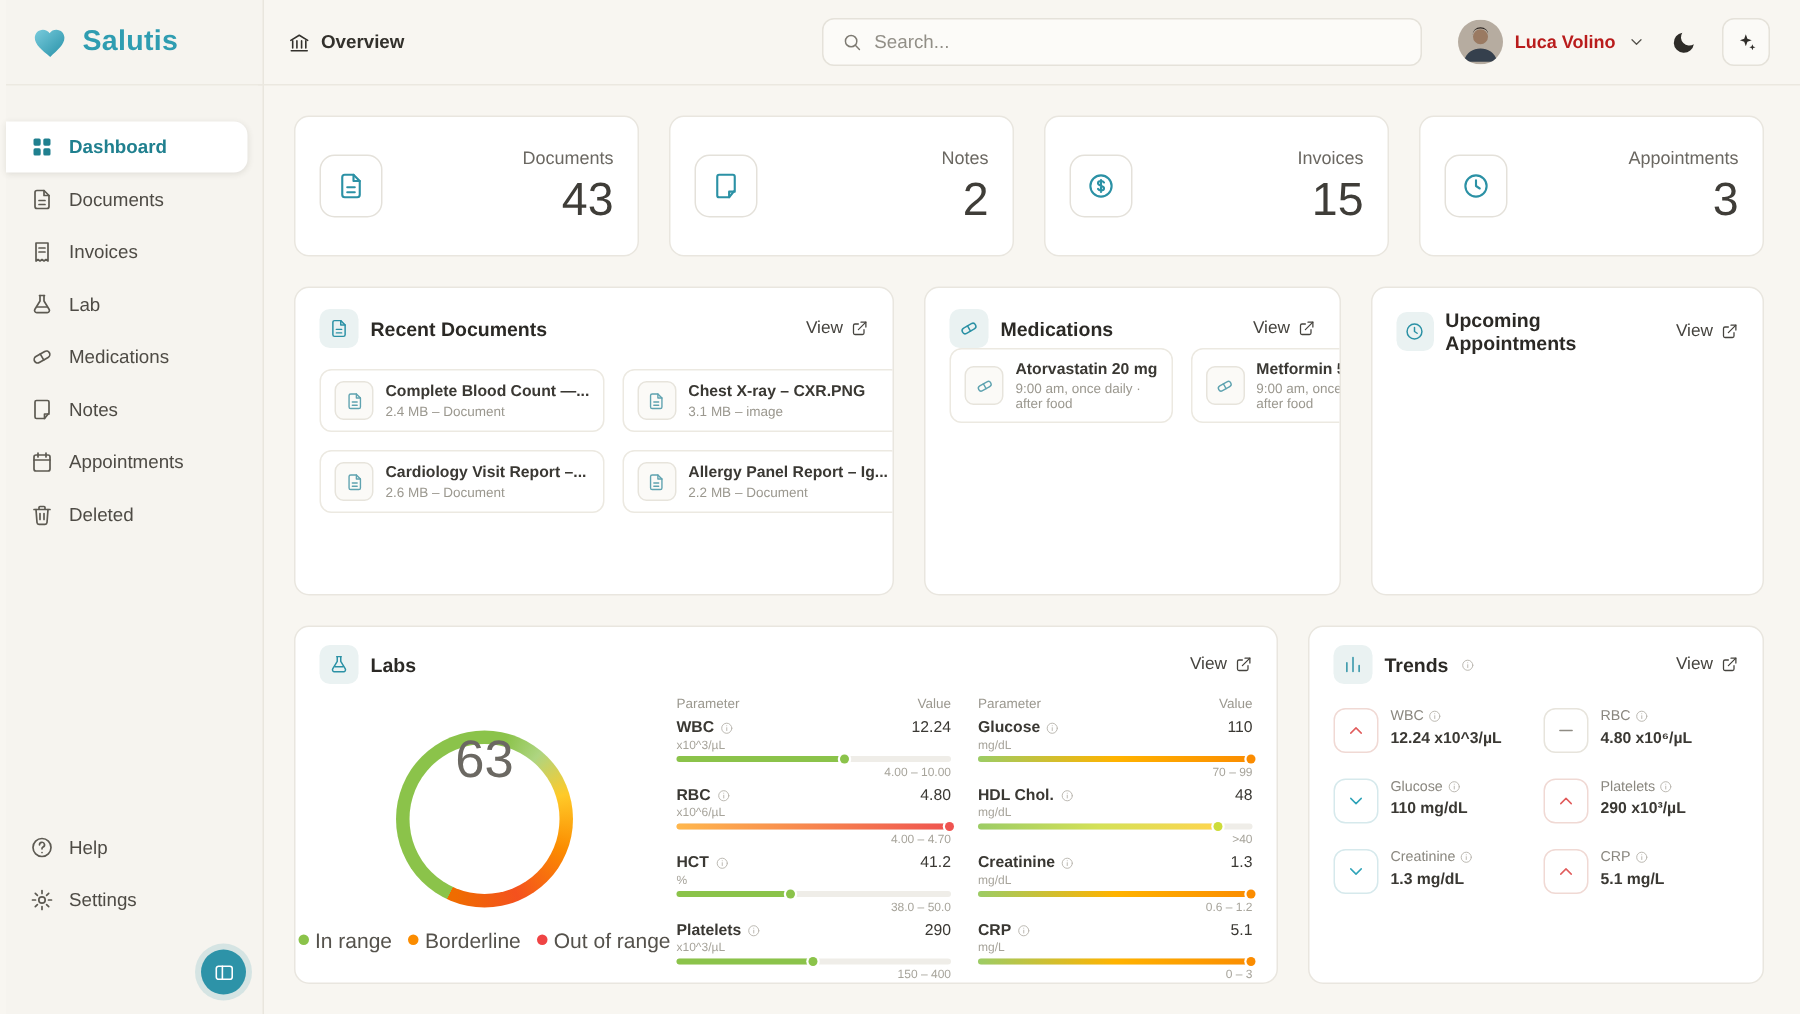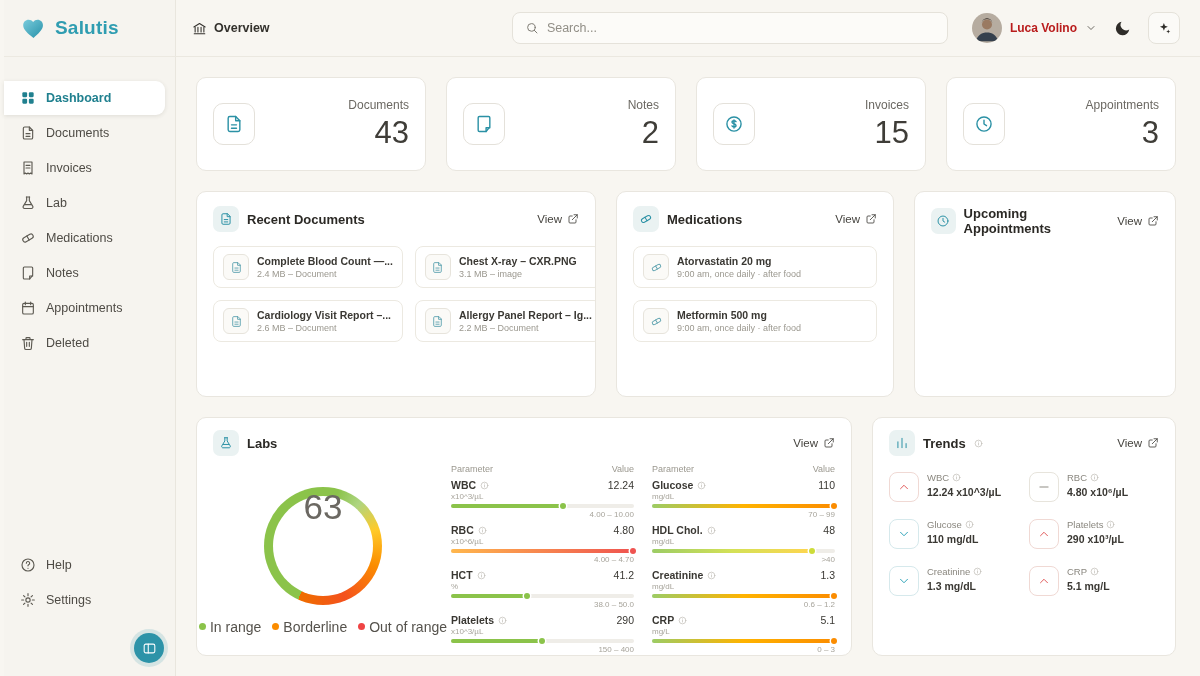--- a/index.html
+++ b/index.html
@@ -20,21 +20,21 @@
   .nav-ic{width:16px;height:16px;color:#5d5a52}
   .nav-item.active{background:#fff;box-shadow:0 1px 4px rgba(60,55,40,.12);color:#20808f;font-weight:700}
   .nav-item.active .nav-ic{color:#20808f}
   .collapse-btn{position:absolute;right:11px;bottom:13px;width:30px;height:30px;border-radius:50%;border:none;background:#2d93a8;color:#fff;display:flex;align-items:center;justify-content:center;cursor:pointer;box-shadow:0 0 0 4px rgba(45,147,168,.16)}
   .collapse-btn .ic{width:15px;height:15px}
 
   
   .topbar{position:absolute;left:172px;top:0;right:0;height:57px;display:flex;align-items:center;gap:16px;padding:0 20px;border-bottom:1px solid #ebe8e0}
   .breadcrumb{display:flex;align-items:center;gap:7px;font-size:12.5px;font-weight:600;color:#33312c;cursor:pointer}
   .bc-ic{width:15px;height:15px;color:#33312c}
-  .search{display:flex;align-items:center;gap:8px;width:436px;height:32px;background:#fcfbf8;border:1px solid #e5e2da;border-radius:8px;padding:0 12px;margin-left:auto}
+  .search{display:flex;align-items:center;gap:8px;width:400px;height:32px;background:#fcfbf8;border:1px solid #e5e2da;border-radius:8px;padding:0 12px;margin-left:auto}
   .search-ic{width:14px;height:14px;color:#7d7a72}
   .search input{border:0;outline:0;background:transparent;width:100%;font-size:12.5px;color:#4a4843;font-family:inherit}
   .search input::placeholder{color:#928f87}
   .top-right{display:flex;align-items:center;gap:16px;margin-left:8px}
   .user{display:flex;align-items:center;gap:8px;cursor:pointer}
   .avatar{width:30px;height:30px;border-radius:50%;overflow:hidden;display:inline-flex}
   .avatar svg{width:100%;height:100%}
   .user-name{font-size:12px;font-weight:700;color:#b91c1c;white-space:nowrap}
   .chev{width:12px;height:12px;color:#55524c}
   .moon{width:19px;height:19px;color:#2e2c28;cursor:pointer}
@@ -62,21 +62,21 @@
 
   .row-mid{display:grid;grid-template-columns:400px 278px 1fr;gap:20px;margin-top:20px}
   .row-mid .card{min-height:206px}
   .docs-grid{display:grid;grid-template-columns:1fr 1fr;gap:12px;margin-top:14px}
   .doc-item,.med-item{display:flex;align-items:center;gap:8px;border:1px solid #ece9e1;border-radius:8px;padding:7px 9px;cursor:pointer}
   .mini-box{width:26px;height:26px;border:1px solid #e7e4dc;border-radius:6px;background:#fbfaf7;display:inline-flex;align-items:center;justify-content:center;color:#5fa3b0;flex:0 0 auto}
   .mini-ic{width:13px;height:13px}
   .doc-text{min-width:0;flex:1}
   .doc-name{font-size:10.5px;font-weight:700;color:#3a3833;white-space:nowrap;overflow:hidden;text-overflow:ellipsis}
   .doc-meta{font-size:9px;color:#9b988f;margin-top:2px}
-  .med-list{display:flex;flex-direction:column;gap:12px;margin-top:14px}
+  .med-list{display:flex;flex-direction:row;gap:12px;}
   .appt-item{border:1px solid #ece9e1;border-radius:8px;padding:11px 12px;margin-top:14px;cursor:pointer}
   .appt-top{display:flex;align-items:center;gap:8px}
   .appt-ic{width:15px;height:15px;color:#4a4843}
   .appt-name{font-size:12px;color:#3a3833}
   .appt-date{margin-top:10px;font-size:11px;color:#55524c}
   .appt-date b{color:#2b2925}
 
   .row-bottom{display:grid;grid-template-columns:1fr 304px;gap:20px;margin-top:20px;height:239px}
   .row-bottom .card{height:239px;padding-top:12px}
 

